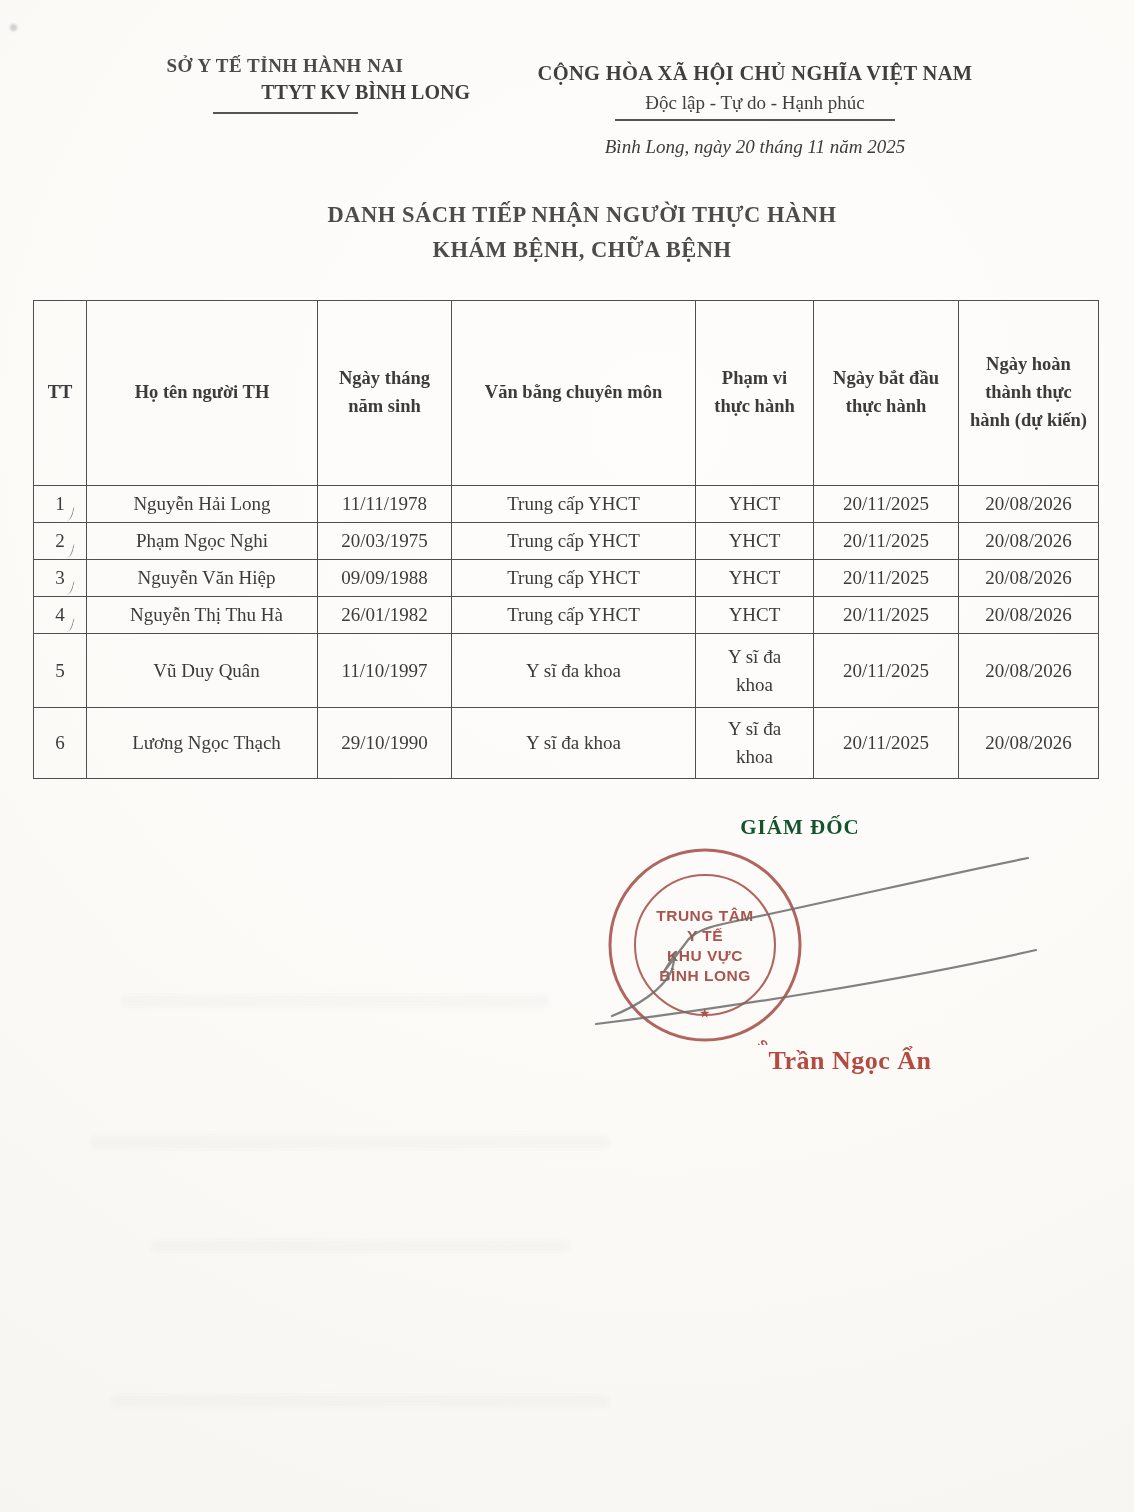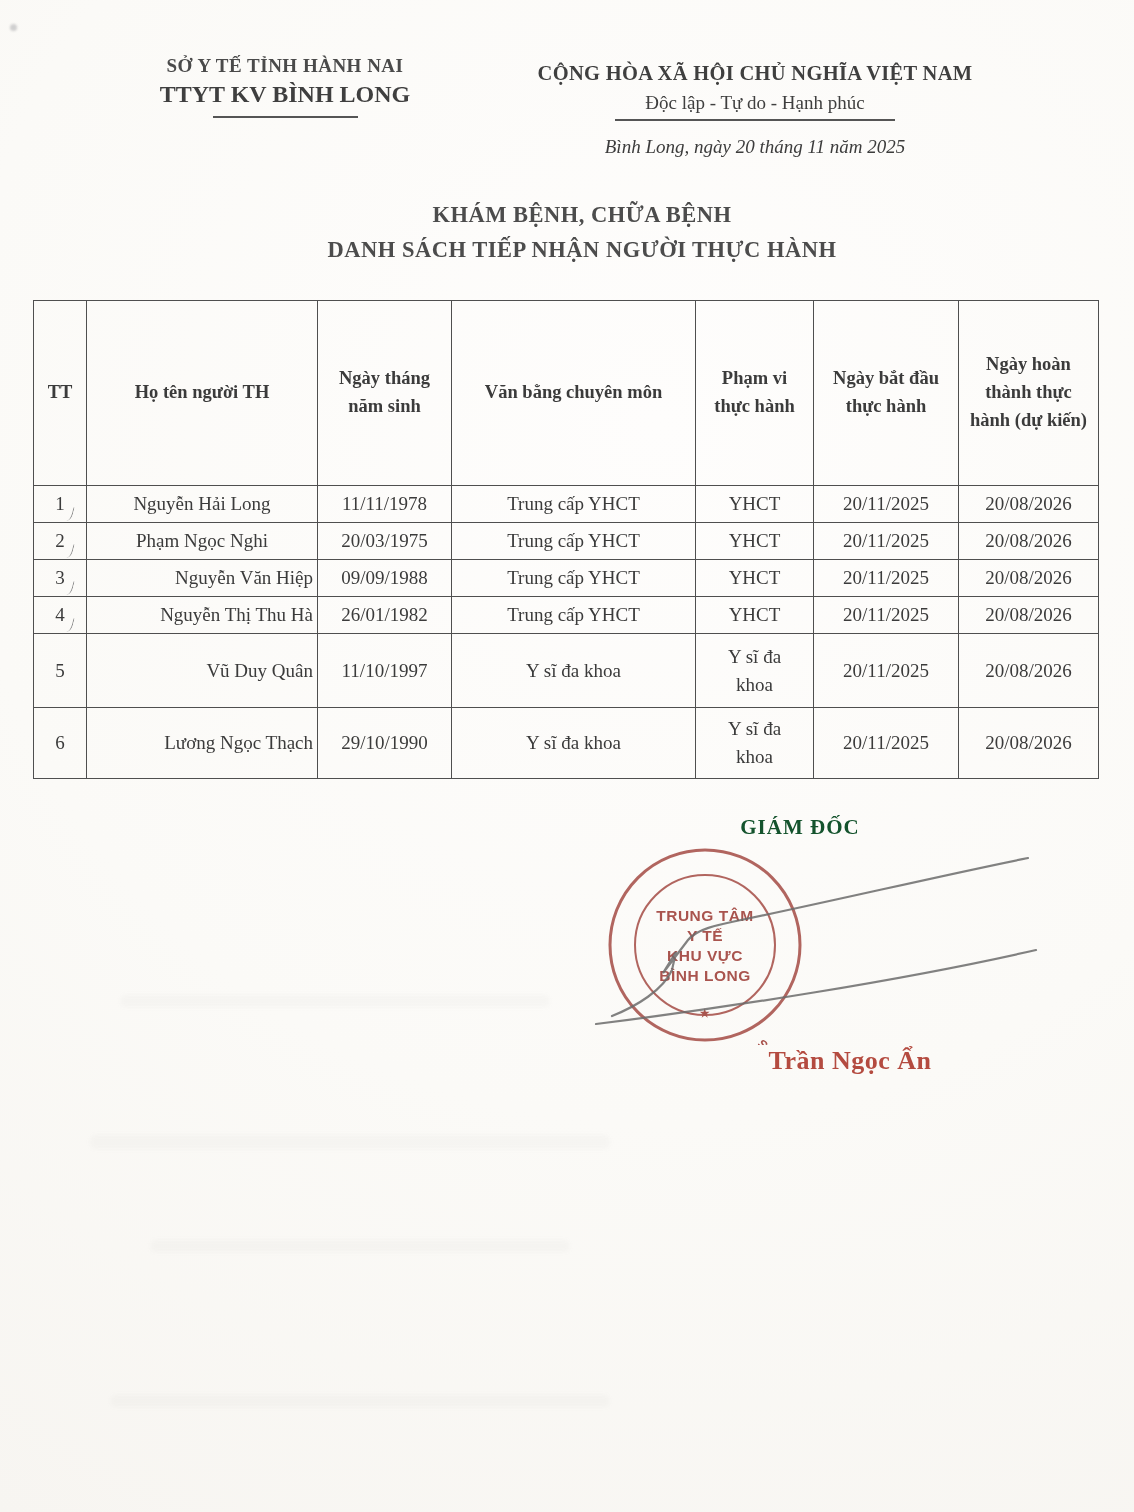--- a/index.html
+++ b/index.html
@@ -17,21 +17,21 @@
     background:#cfcfcf;filter:blur(1px);}
   .ghost{background:rgba(140,135,128,.045);filter:blur(2px);border-radius:6px;}
   .g1{left:120px;top:995px;width:430px;height:12px;}
   .g2{left:90px;top:1135px;width:520px;height:14px;}
   .g3{left:150px;top:1240px;width:420px;height:12px;}
   .g4{left:110px;top:1395px;width:500px;height:12px;}
 
   
   .org{left:100px;top:55px;width:370px;text-align:center;}
   .org-line1{font-size:19px;font-weight:bold;letter-spacing:.5px;color:#4a4a4a;}
-  .org-line2{font-size:24px;font-weight:bold;margin-top:4px;color:#3f3f3f;}
+  .org-line2{font-size:20px;font-weight:bold;margin-top:4px;color:#3f3f3f;text-align:right;}
   .org-underline{width:145px;margin:8px auto 0;border-top:2px solid #555;}
 
   .motto{left:445px;top:62px;width:620px;text-align:center;}
   .motto-line1{font-size:20.5px;font-weight:bold;letter-spacing:.3px;color:#3f3f3f;}
   .motto-line2{font-size:19px;font-weight:normal;margin-top:7px;color:#3f3f3f;}
   .motto-underline{width:280px;margin:5px auto 0;border-top:2px solid #555;}
   .date-line{margin-top:15px;font-style:italic;font-size:19px;color:#3c3c3c;}
 
   .doc-title{left:0;top:198px;width:1134px;padding-left:30px;box-sizing:border-box;
     text-align:center;font-size:22.5px;font-weight:bold;letter-spacing:.5px;
@@ -42,21 +42,21 @@
     border-collapse:collapse;table-layout:fixed;}
   th,td{border:1.4px solid #4f4f4f;vertical-align:middle;
     font-size:19px;color:#3b3b3b;padding:2px 4px;box-sizing:border-box;
     text-align:center;line-height:1.45;}
   th{font-weight:bold;font-size:18.5px;line-height:1.5;padding:4px 8px;}
   thead tr{height:185px;}
   tbody tr:nth-child(-n+4){height:37px;}
   tbody tr:nth-child(5){height:74px;}
   tbody tr:nth-child(6){height:71px;}
   td.name-cell{text-align:center;}
-  tbody tr:nth-child(n+3) td.name-cell{text-align:right;padding-left:13px;}
+  tbody tr:nth-child(n+3) td.name-cell{text-align:center;padding-left:13px;}
   td.tt-cell{position:relative;}
   .pen-tick{position:absolute;left:60%;top:55%;width:7px;height:15px;
     border-right:1.6px solid #8a8a8a;border-radius:0 0 60% 0;
     transform:rotate(14deg);}
 
   
   .role-title{left:640px;top:815px;width:320px;text-align:center;
     font-size:21px;font-weight:bold;letter-spacing:1px;color:#14532d;}
   .stamp-box{left:605px;top:845px;width:200px;height:200px;}
   .stamp-box svg{width:200px;height:200px;}
@@ -89,22 +89,22 @@
 </div>
 
 <div class="abs motto">
   <div class="motto-line1">CỘNG HÒA XÃ HỘI CHỦ NGHĨA VIỆT NAM</div>
   <div class="motto-line2">Độc lập - Tự do - Hạnh phúc</div>
   <div class="motto-underline"></div>
   <div class="date-line">Bình Long, ngày 20 tháng 11 năm 2025</div>
 </div>
 
 <div class="abs doc-title">
+  <div>DANH SÁCH TIẾP NHẬN NGƯỜI THỰC HÀNH</div>
   <div>KHÁM BỆNH, CHỮA BỆNH</div>
-  <div>DANH SÁCH TIẾP NHẬN NGƯỜI THỰC HÀNH</div>
 </div>
 
 <table>
   <colgroup>
     <col style="width:53px">
       <col style="width:231px">
       <col style="width:134px">
     <col style="width:244px">
       <col style="width:118px">
       <col style="width:145px">

